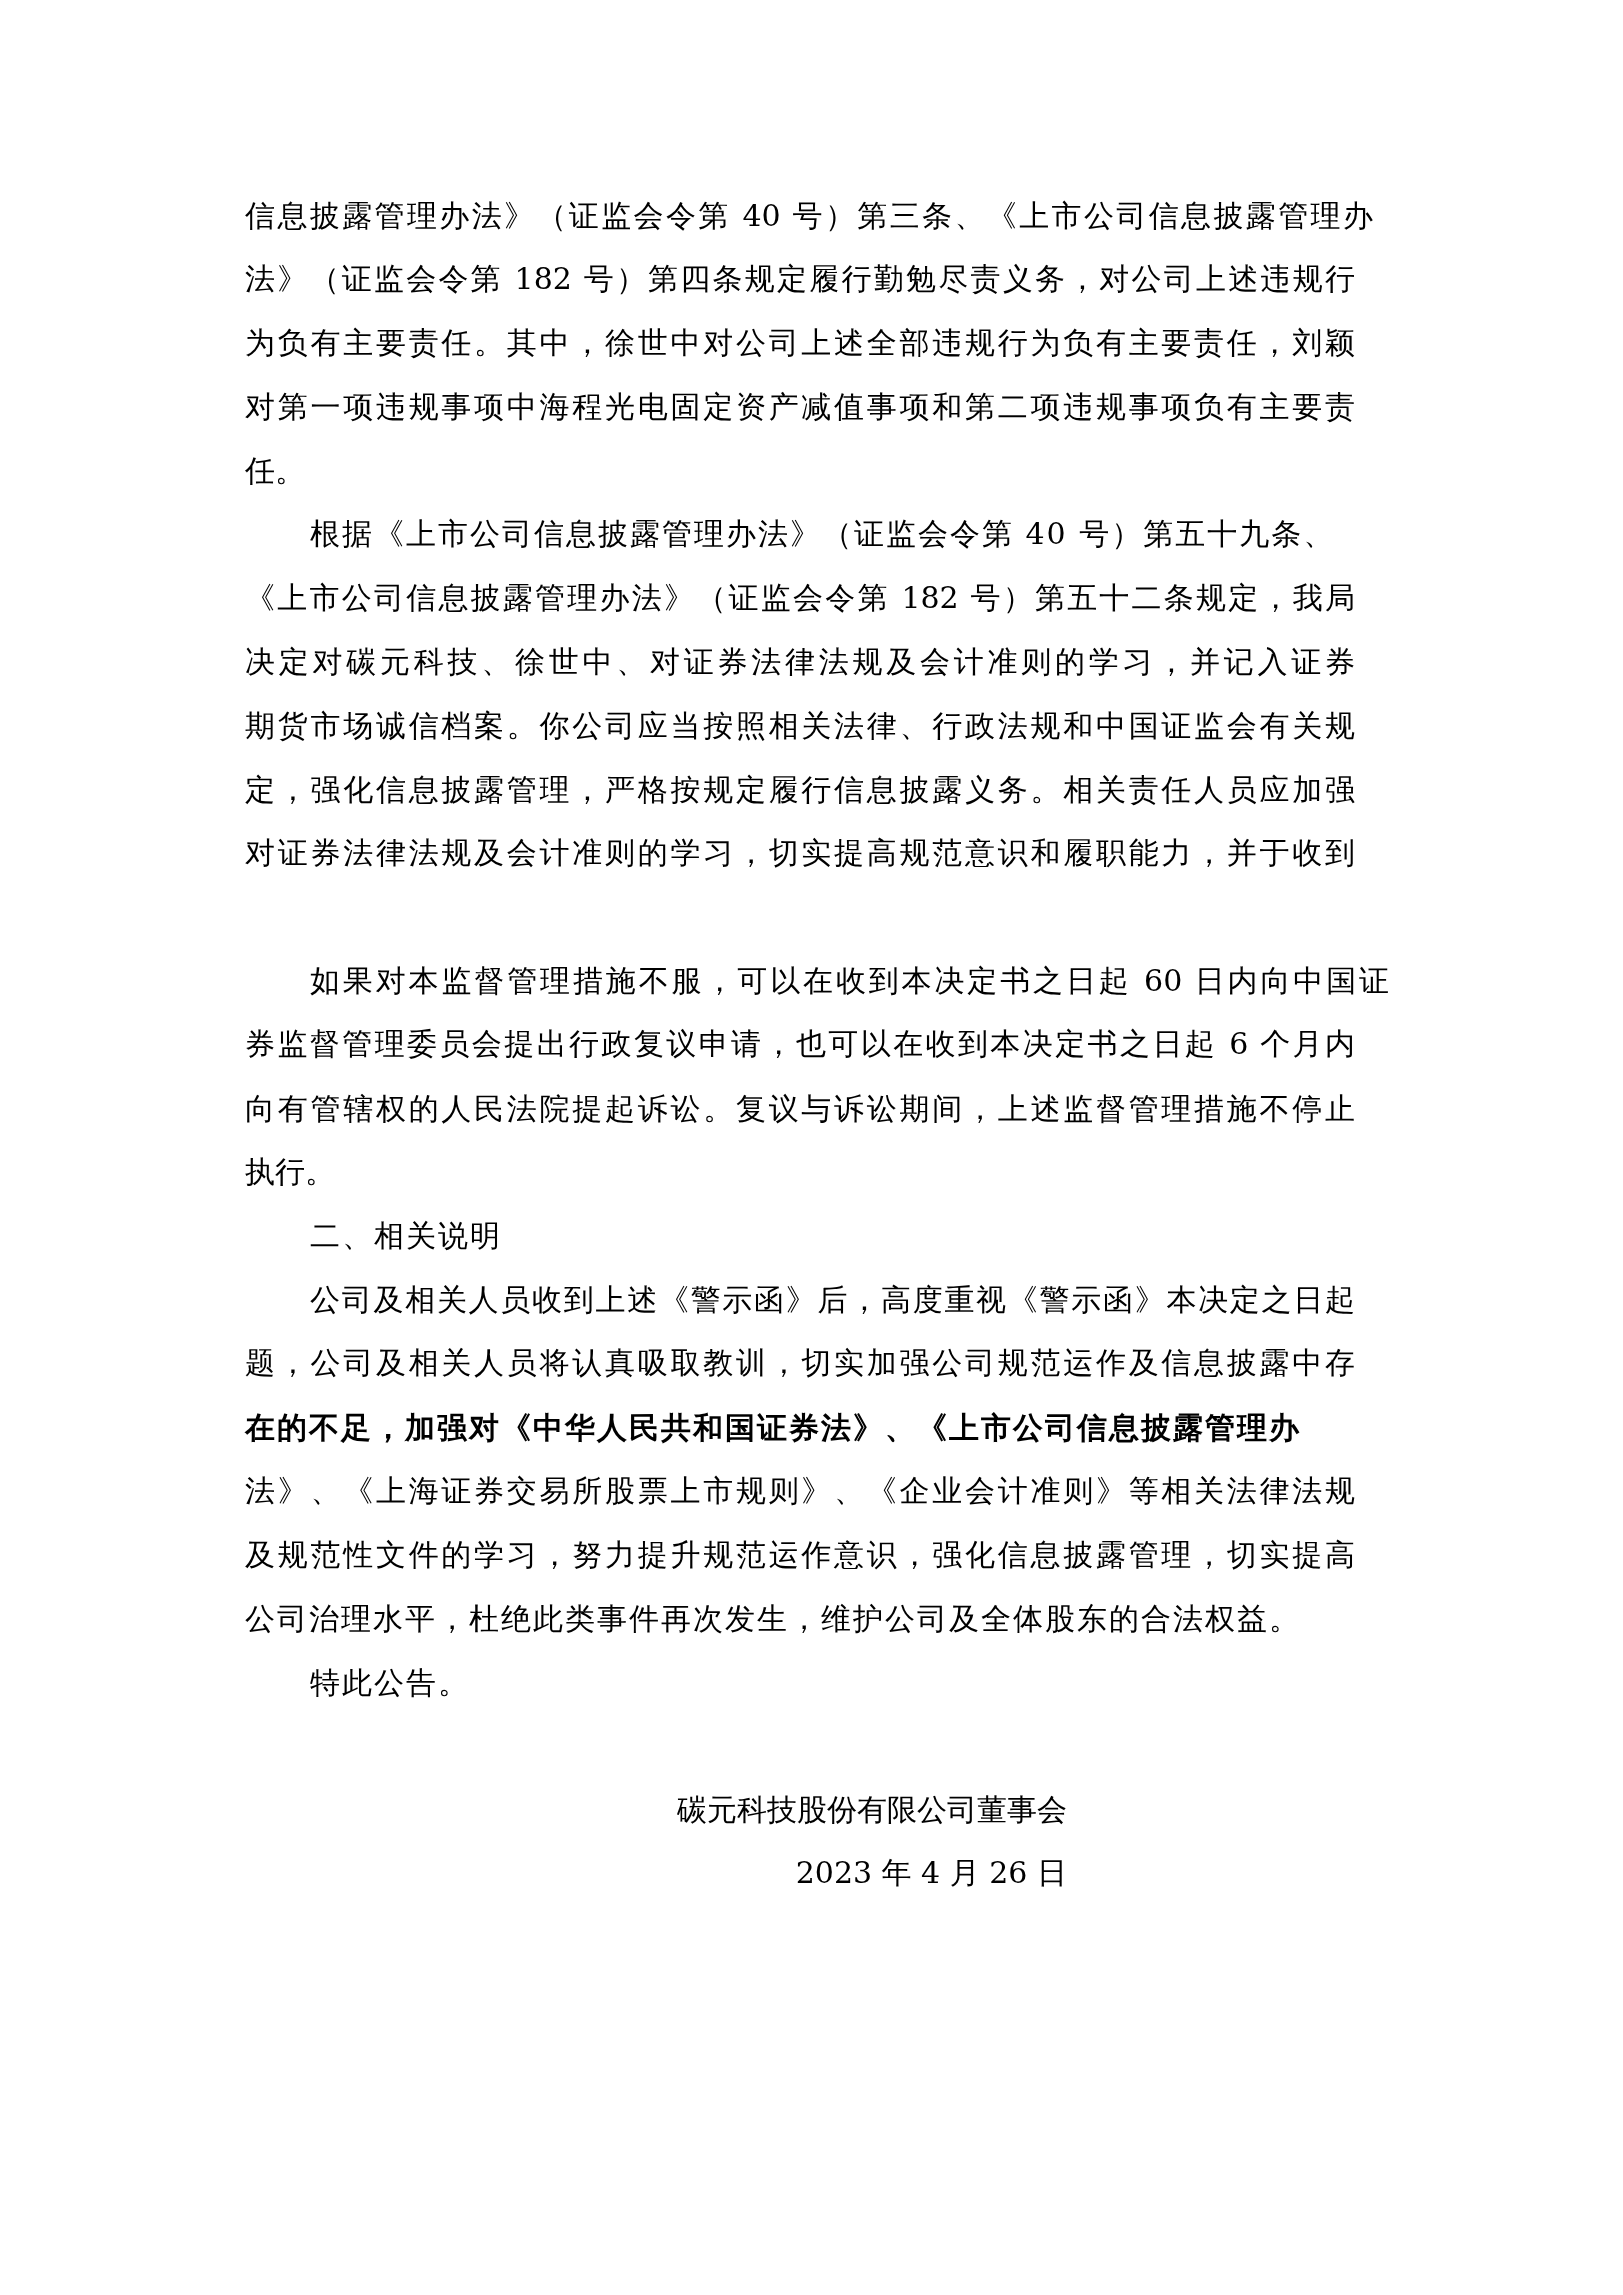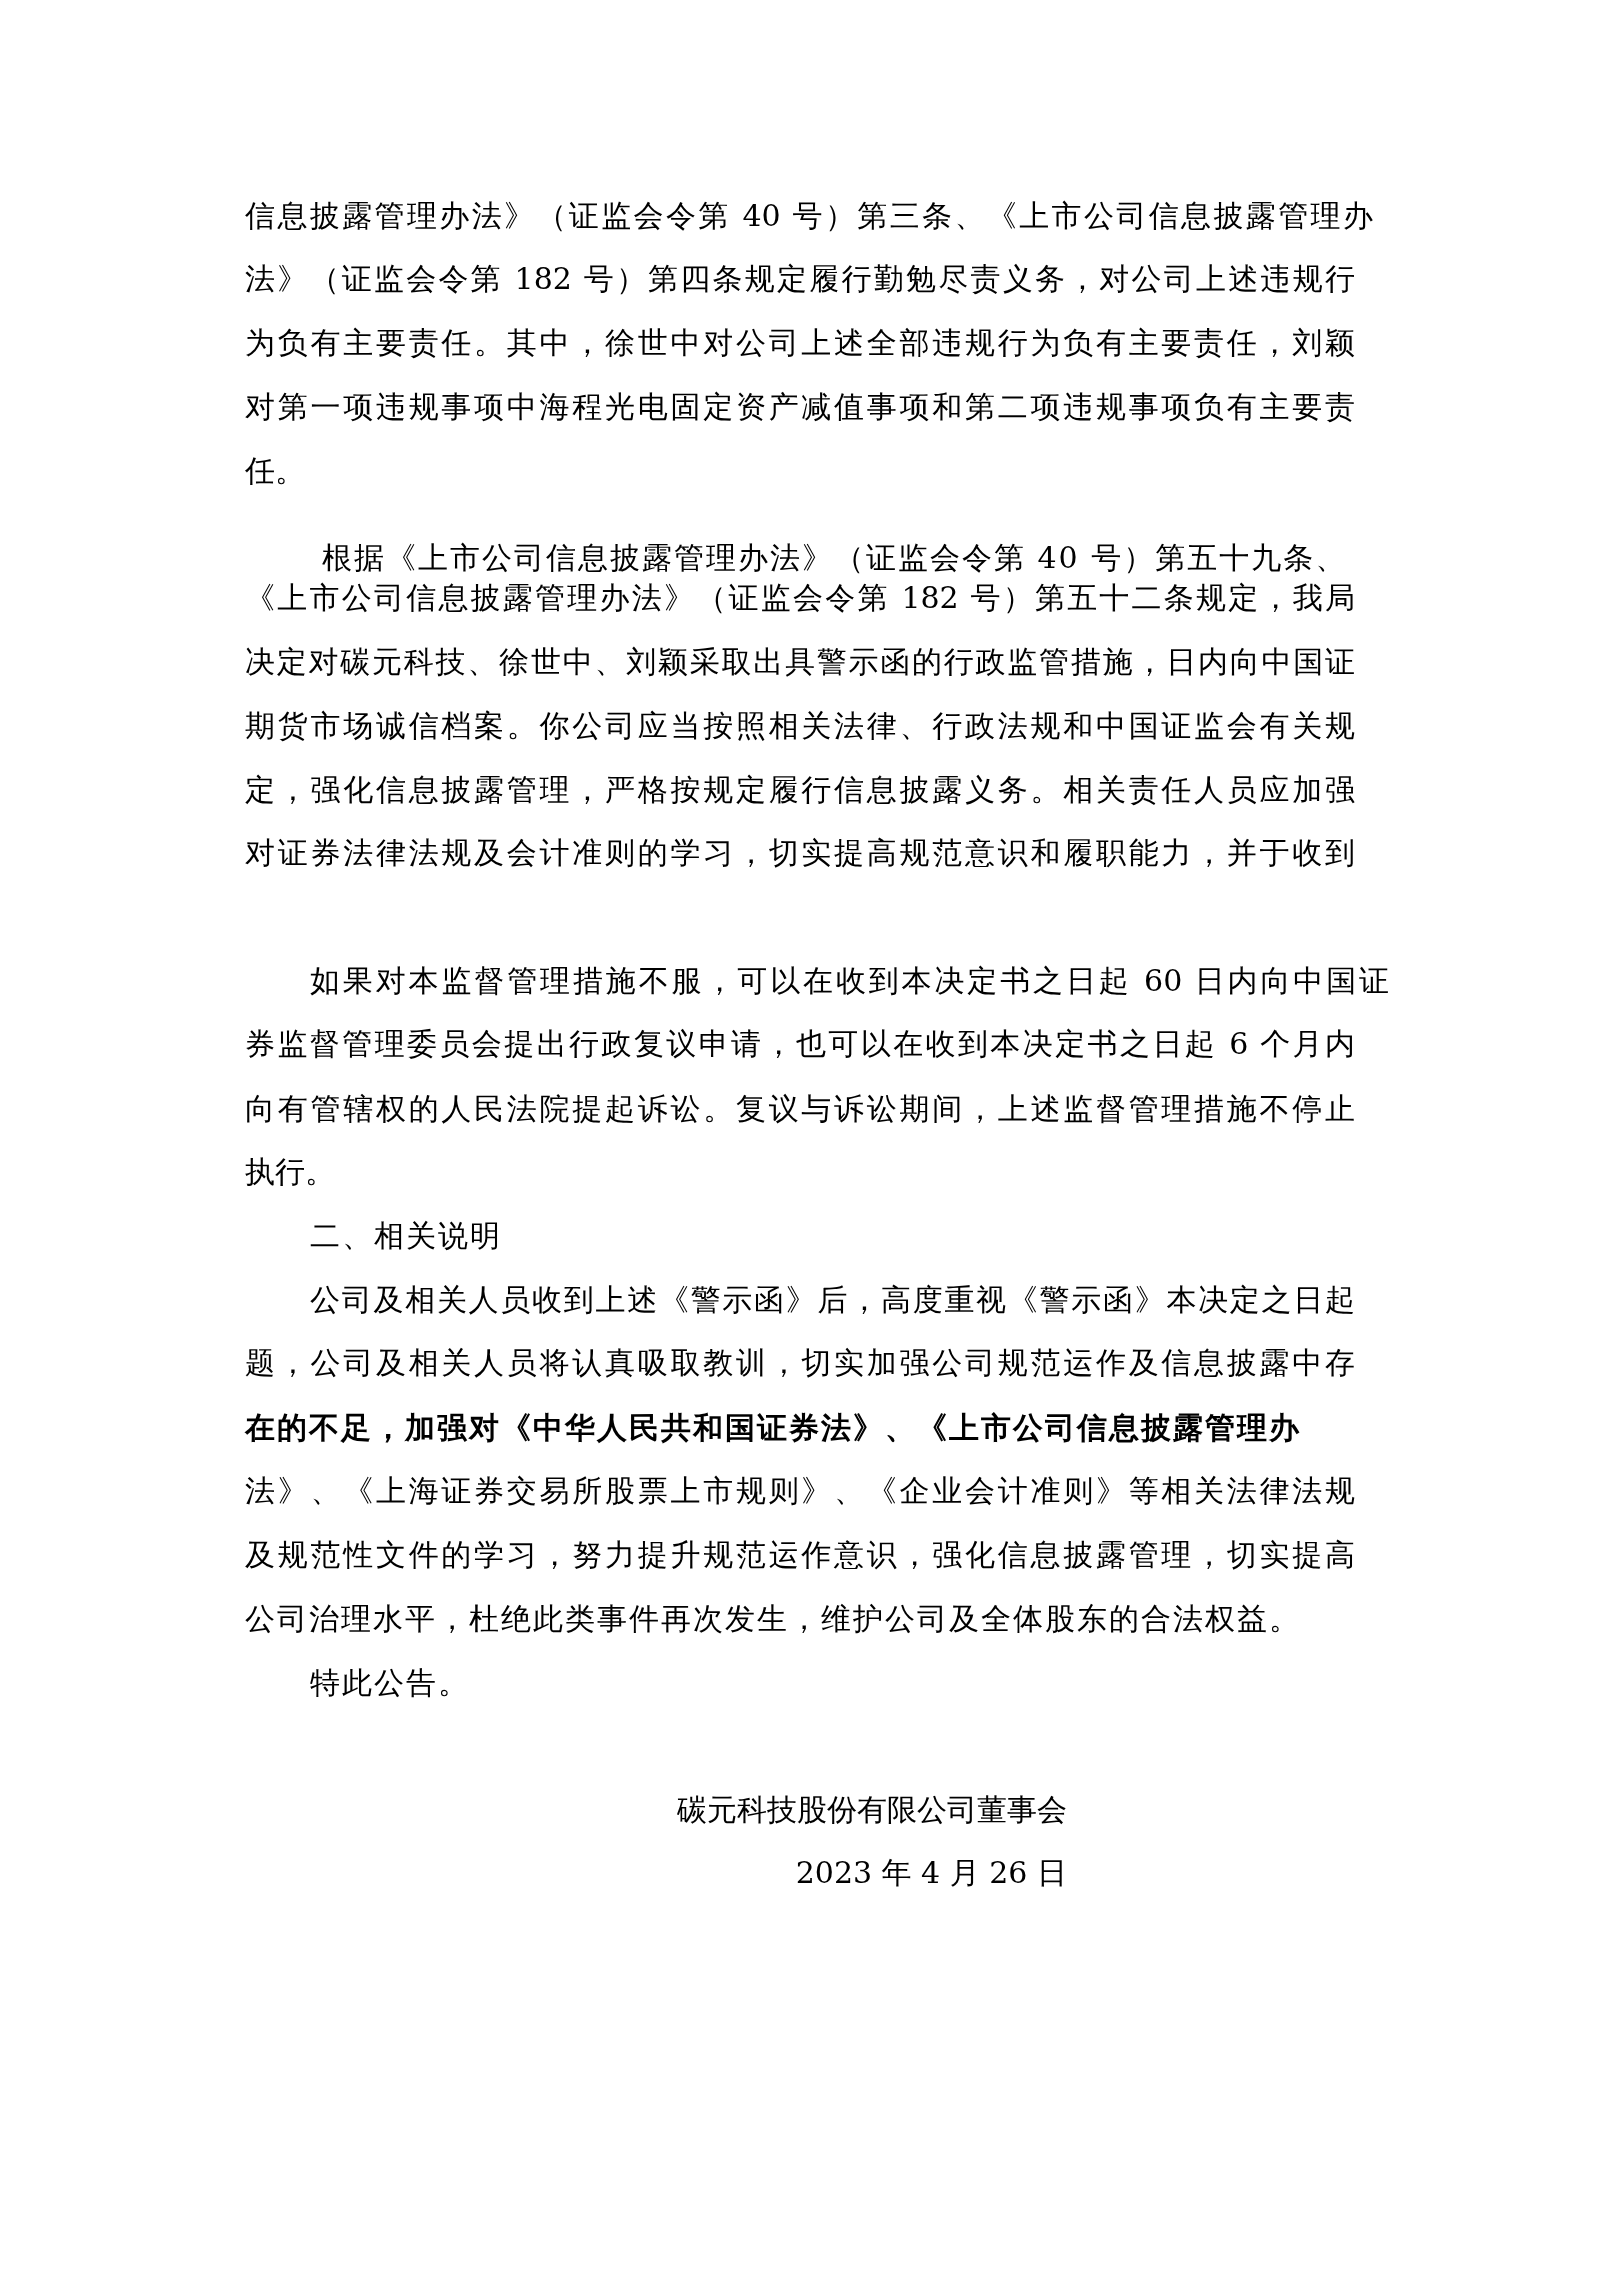--- a/index.html
+++ b/index.html
@@ -53,23 +53,23 @@
 <body>
 
 <div class="page">
 
   <div class="line full wide" style="top:184px">信息披露管理办法》（证监会令第 40 号）第三条、《上市公司信息披露管理办</div>
   <div class="line full" style="top:247px">法》（证监会令第 182 号）第四条规定履行勤勉尽责义务，对公司上述违规行</div>
   <div class="line full" style="top:311px">为负有主要责任。其中，徐世中对公司上述全部违规行为负有主要责任，刘颖</div>
   <div class="line full" style="top:375px">对第一项违规事项中海程光电固定资产减值事项和第二项违规事项负有主要责</div>
   <div class="line" style="top:439px">任。</div>
 
-  <div class="line indent" style="top:526px; letter-spacing:2px;margin-left:12px;">根据《上市公司信息披露管理办法》（证监会令第 40 号）第五十九条、</div>
+  <div class="line indent" style="top:502px; letter-spacing:2px;">根据《上市公司信息披露管理办法》（证监会令第 40 号）第五十九条、</div>
   <div class="line full" style="top:566px">《上市公司信息披露管理办法》（证监会令第 182 号）第五十二条规定，我局</div>
-  <div class="line full" style="top:630px">决定对碳元科技、徐世中、刘颖采取出具警示函的行政监管措施，日内向中国证</div>
+  <div class="line full" style="top:630px">决定对碳元科技、徐世中、对证券法律法规及会计准则的学习，并记入证券</div>
   <div class="line full" style="top:694px">期货市场诚信档案。你公司应当按照相关法律、行政法规和中国证监会有关规</div>
   <div class="line full" style="top:821px">对证券法律法规及会计准则的学习，切实提高规范意识和履职能力，并于收到</div>
   <div class="line full" style="top:758px">定，强化信息披露管理，严格按规定履行信息披露义务。相关责任人员应加强</div>
 
   <div class="line indent full wider" style="top:949px">如果对本监督管理措施不服，可以在收到本决定书之日起 60 日内向中国证</div>
   <div class="line full" style="top:1012px">券监督管理委员会提出行政复议申请，也可以在收到本决定书之日起 6 个月内</div>
   <div class="line full" style="top:1077px">向有管辖权的人民法院提起诉讼。复议与诉讼期间，上述监督管理措施不停止</div>
   <div class="line" style="top:1140px">执行。</div>
 
   <div class="line indent" style="top:1204px; letter-spacing:2px;">二、相关说明</div>

